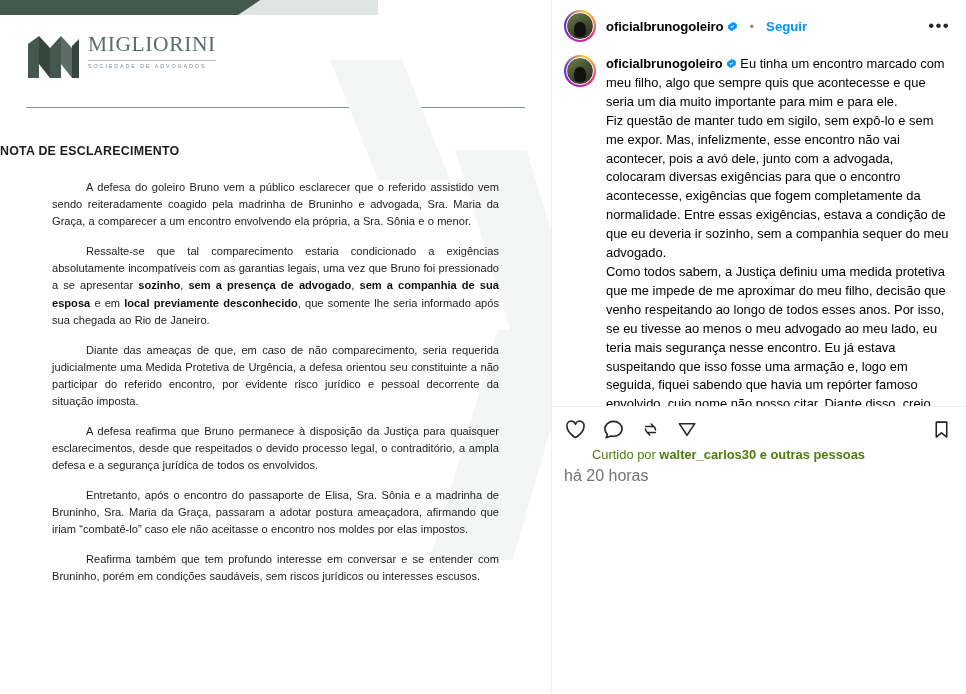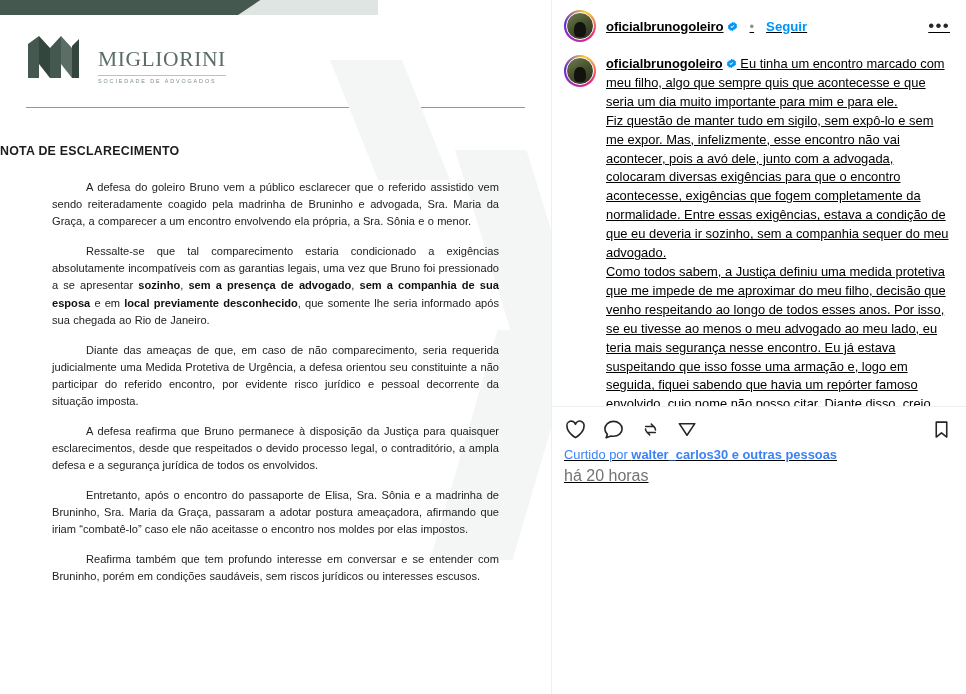--- a/index.html
+++ b/index.html
@@ -57,22 +57,22 @@
          clip-path: polygon(45% 0, 100% 0, 55% 100%, 0 100%); }
   .wm3 { top: 60px; left: 330px; width: 120px; height: 120px;
          clip-path: polygon(0 0, 60% 0, 100% 100%, 40% 100%); }
 
   .letterhead {
     position: relative;
     padding: 34px 34px 0 26px;
   }
   .logo-row {
     display: flex;
-    align-items: flex-end;
-    gap: 16px;
+    align-items: flex-start;
+    gap: 6px;
   }
   .logo-mark {
     flex: 0 0 auto;
   }
   .logo-text {
     display: flex;
     flex-direction: column;
     line-height: 1;
   }
   .logo-name {
@@ -142,21 +142,20 @@
   
   .ig-panel {
     width: 414px;
     height: 499px;
     background: #ffffff;
     display: flex;
     flex-direction: column;
     font-size: 13px;
     color: #000000;
     position: relative;
-    text-decoration: underline;
   }
 
   .ig-header {
     display: flex;
     align-items: center;
     padding: 10px 14px 10px 12px;
     gap: 10px;
     flex: 0 0 auto;
   }
   .avatar-ring {
@@ -266,22 +265,23 @@
     border-top: 1px solid #efefef;
   }
   .ig-actions svg { cursor: pointer; display: block; }
 
   .ig-likes {
     flex: 0 0 auto;
     padding: 0 14px 14px 12px;
   }
   .likes-text {
     font-size: 12.9px;
-    color: #3b82f6;
+    color: #4d7c0f;
     line-height: 1.35;
+    margin-left: 28px;
   }
   .likes-text b { font-weight: bold; }
   .likes-time {
     font-size: 16px;
     color: #737373;
     margin-top: 4px;
   }
 </style>
 </head>
 <body>

